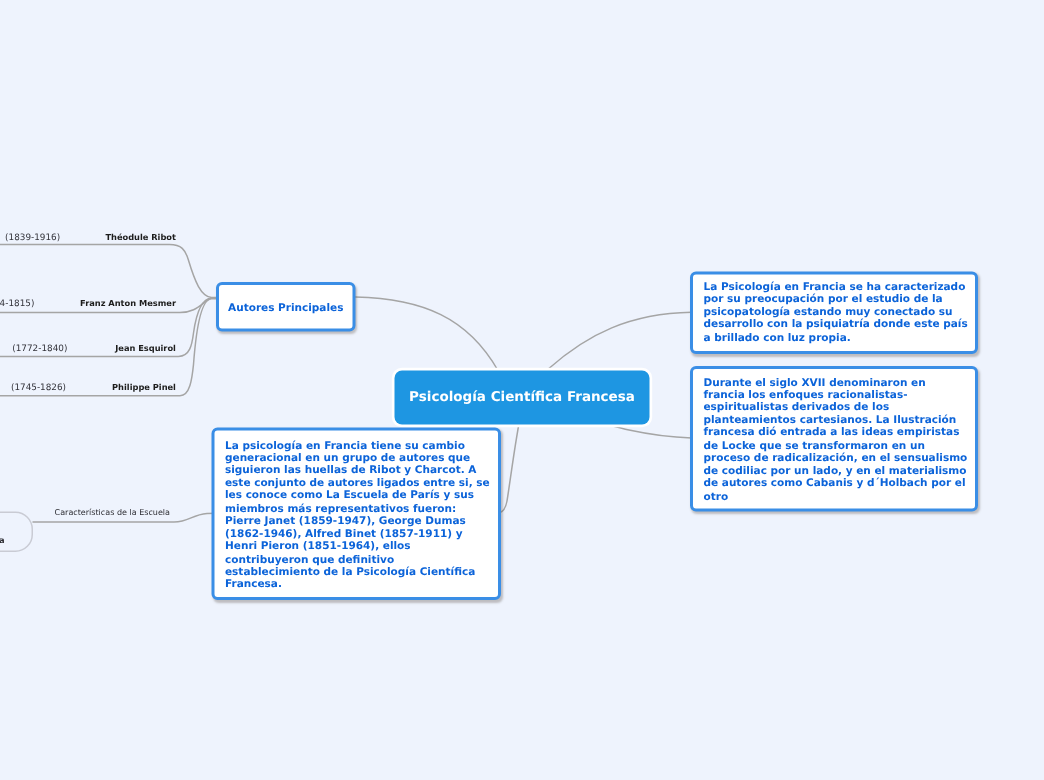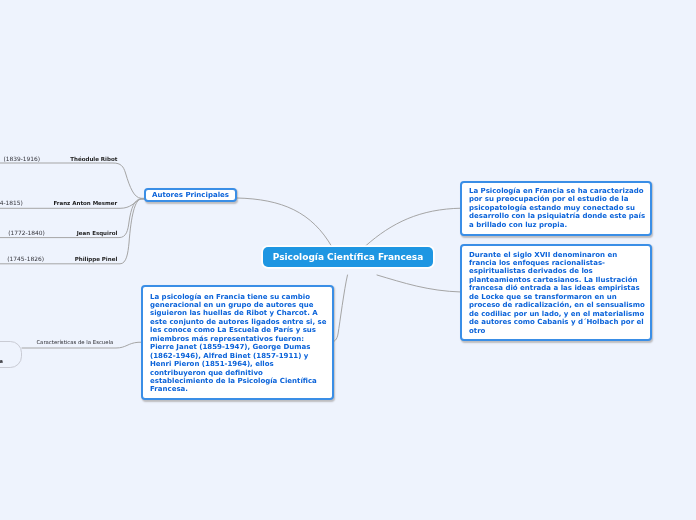--- a/index.html
+++ b/index.html
@@ -48,20 +48,20 @@
   <div class="leafyr" style="left:-13.8px;top:200px;">(1734-1815)</div>
 
   <div class="leaf" style="left:0px;top:229.5px;width:117.3px;text-align:right;">Jean Esquirol</div>
   <div class="leafyr" style="left:8.2px;top:229.5px;">(1772-1840)</div>
 
   <div class="leaf" style="left:0px;top:256px;width:117.3px;text-align:right;">Philippe Pinel</div>
   <div class="leafyr" style="left:7.3px;top:256px;">(1745-1826)</div>
 
   <div class="leaf" style="left:36.4px;top:338.5px;font-weight:normal;font-size:5.35px;color:#2d2d33;">Características de la Escuela</div>
 
-  <div class="node wbox branch" style="left:144px;top:188.3px;width:93px;height:14px;">Autores Principales</div>
+  <div class="node wbox branch" style="left:144px;top:188.3px;width:93px;height:33px;">Autores Principales</div>
 
-  <div class="node central" style="left:263px;top:247px;width:170px;height:20px;">Psicología Científica Francesa</div>
+  <div class="node central" style="left:263px;top:247px;width:170px;height:36px;">Psicología Científica Francesa</div>
 
   <div class="node wbox note" style="left:460px;top:181px;width:192px;height:55px;padding-top:4px;">La Psicología en Francia se ha caracterizado por su preocupación por el estudio de la psicopatología estando muy conectado su desarrollo con la psiquiatría donde este país a brillado con luz propia.</div>
   <div class="node wbox note" style="left:460px;top:244px;width:192px;height:97px;padding-top:4.5px;">Durante el siglo XVII denominaron en francia los enfoques racionalistas-espiritualistas derivados de los planteamientos cartesianos. La Ilustración francesa dió entrada a las ideas empiristas de Locke que se transformaron en un proceso de radicalización, en el sensualismo de codiliac por un lado, y en el materialismo de autores como Cabanis y d´Holbach por el otro</div>
   <div class="node wbox note" style="left:141px;top:285px;width:193px;height:115px;padding-right:5.2px;padding-top:5.5px;">La psicología en Francia tiene su cambio generacional en un grupo de autores que siguieron las huellas de Ribot y Charcot. A este conjunto de autores ligados entre si, se les conoce como La Escuela de París y sus miembros más representativos fueron: Pierre Janet (1859-1947), George Dumas (1862-1946), Alfred Binet (1857-1911) y Henri Pieron (1851-1964), ellos contribuyeron que definitivo establecimiento de la Psicología Científica Francesa.</div>
 </div>
 
 </body></html>

